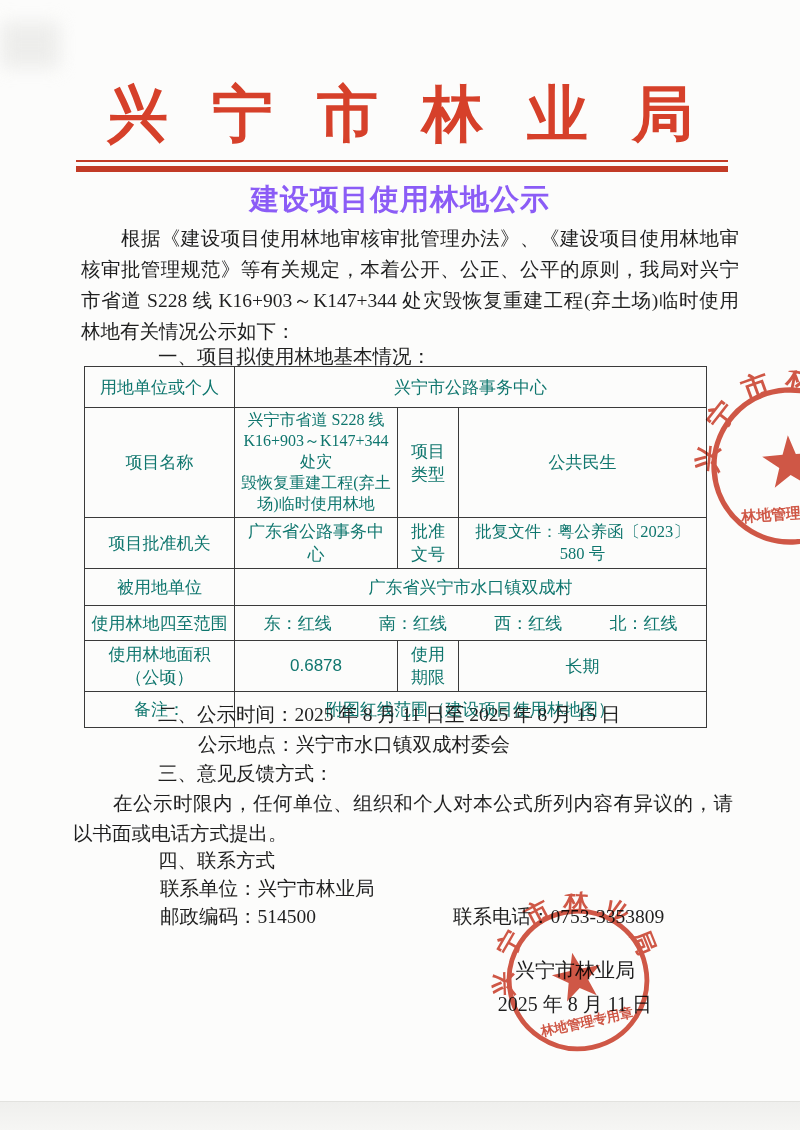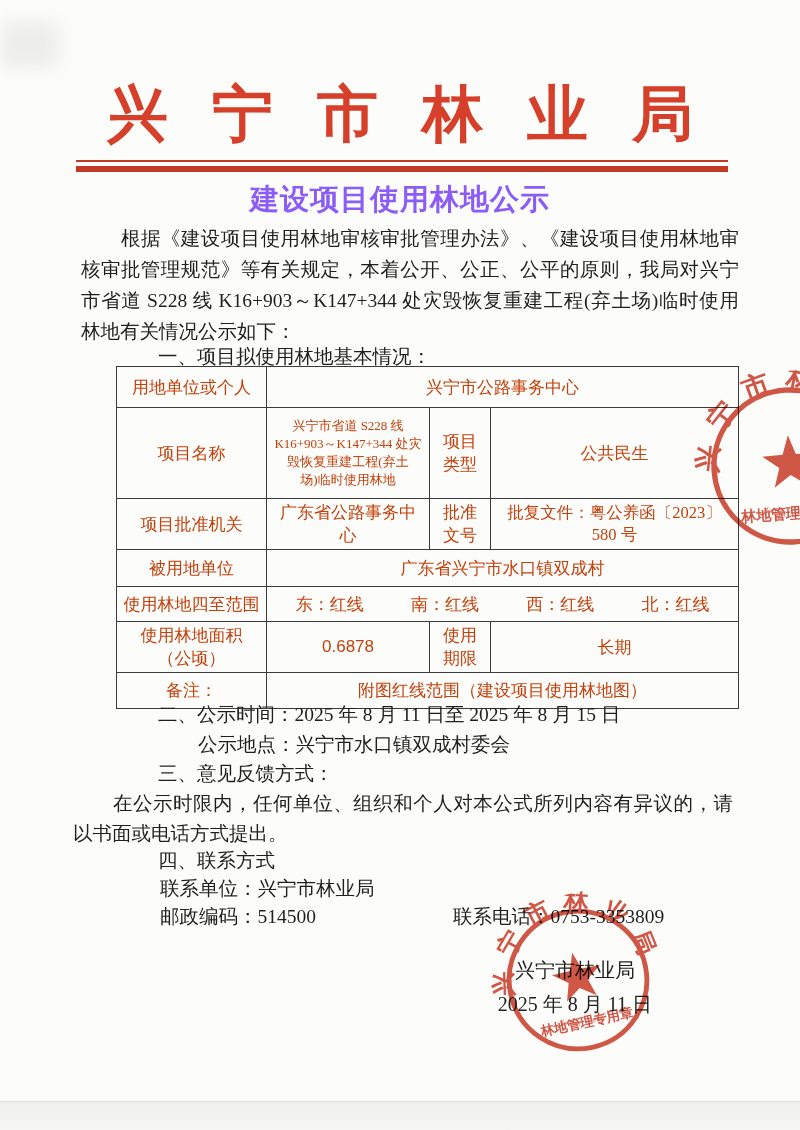--- a/index.html
+++ b/index.html
@@ -39,23 +39,23 @@
     position:absolute;top:789px;left:73px;width:660px;
     font-size:19.5px;line-height:30px;text-indent:2.05em;text-align:justify;
   }
   .sec4h{top:847px;}
   .contact{position:absolute;font-size:19.5px;white-space:nowrap;}
   .c-unit{top:875px;left:160px;text-align:center;}
   .c-addr{top:875px;left:453px;}
   .c-post{top:903px;left:160px;}
   .c-phone{top:903px;left:453px;}
   table.land{
-    position:absolute;top:366px;left:116px;width:622px;
+    position:absolute;top:366px;left:84px;width:622px;
     border-collapse:collapse;table-layout:fixed;
-    font-size:17px;color:#c2410c;
+    font-size:17px;color:#0f766e;
   }
   table.land td{
     border:1.5px solid #3a3a3a;text-align:center;vertical-align:middle;
     padding:2px 5px;overflow:hidden;
   }
   .pre{white-space:pre-line;}
   .num{font-family:"Liberation Sans","DejaVu Sans",sans-serif;font-size:17px;}
   .dirs{display:flex;justify-content:space-around;align-items:center;}
   .sig{position:absolute;left:468px;width:214px;text-align:center;font-size:20px;white-space:nowrap;}
   .sig-org{top:957px;}
@@ -91,21 +91,21 @@
         <col style="width:61px">
         <col style="width:248px">
     </colgroup>
     <tbody>
         <tr style="height:41px">
       <td>用地单位或个人</td>
       <td colspan="3">兴宁市公路事务中心</td>
     </tr>
     <tr style="height:91px">
       <td>项目名称</td>
-      <td class="pre" style="font-size:13px">兴宁市省道 S228 线
+      <td class="pre" style="font-size:16px">兴宁市省道 S228 线
 K16+903～K147+344 处灾
 毁恢复重建工程(弃土
 场)临时使用林地</td>
       <td class="pre">项目
 类型</td>
       <td>公共民生</td>
     </tr>
     <tr style="height:47px">
       <td>项目批准机关</td>
       <td>广东省公路事务中心</td>

